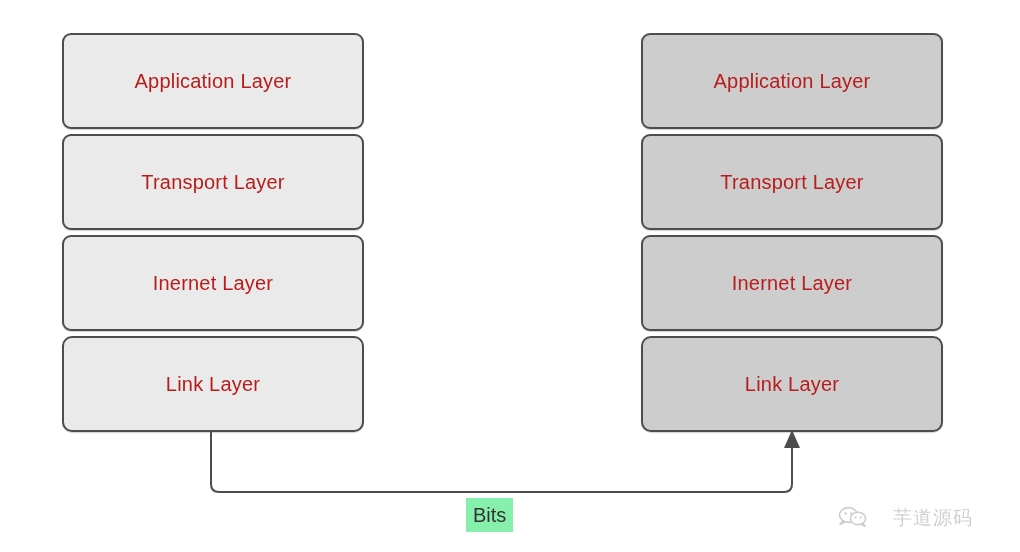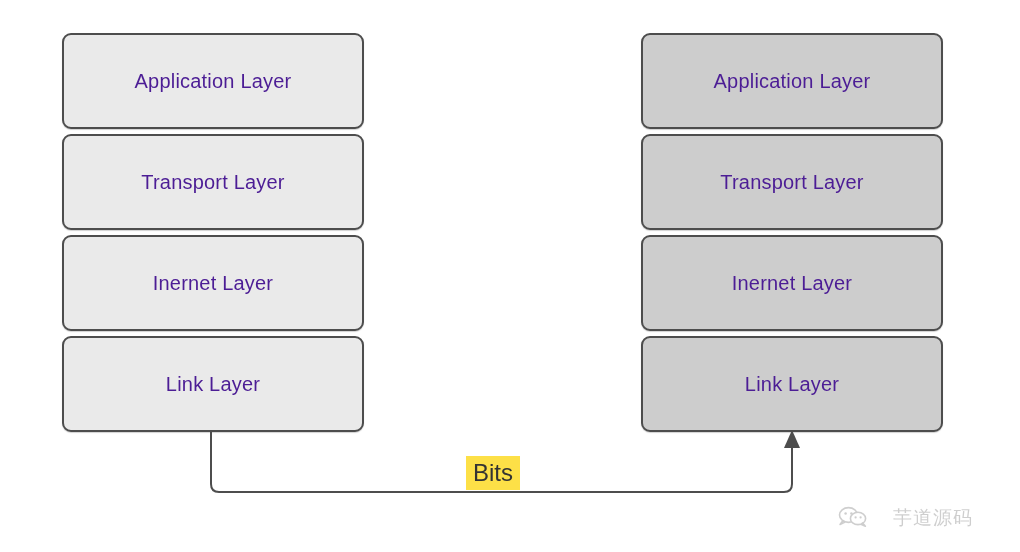--- a/index.html
+++ b/index.html
@@ -31,49 +31,49 @@
     box-sizing: border-box;
     width: 302px;
     height: 96px;
     margin-bottom: 5px;
     border: 2px solid #4d4d4d;
     border-radius: 9px;
     display: flex;
     align-items: center;
     justify-content: center;
     text-align: center;
-    color: #4c1d95;
+    color: #b91c1c;
     font-size: 20px;
     line-height: 1;
     letter-spacing: 0.2px;
     box-shadow: 0 1px 1px rgba(0,0,0,0.18);
   }
   #stack-left  .layer-box { background: #eaeaea; }
   #stack-right .layer-box { background: #cdcdcd; }
-  .layer-box:last-child { margin-bottom: 4px; }
+  .layer-box:last-child { margin-bottom: 4px; border-radius: 10px; }
 
   
   #connector {
     position: absolute;
     left: 0;
     top: 0;
     width: 1020px;
     height: 552px;
     pointer-events: none;
   }
 
   
   #bits-label {
     position: absolute;
     left: 466px;
-    top: 456px;
-    background: #fde047;
+    top: 498px;
+    background: #86efac;
     padding: 0 7px;
     color: #333333;
-    font-size: 24px;
+    font-size: 20px;
     line-height: 34px;
     white-space: nowrap;
   }
 
   
   #watermark {
     position: absolute;
     left: 838px;
     top: 505px;
     display: flex;

